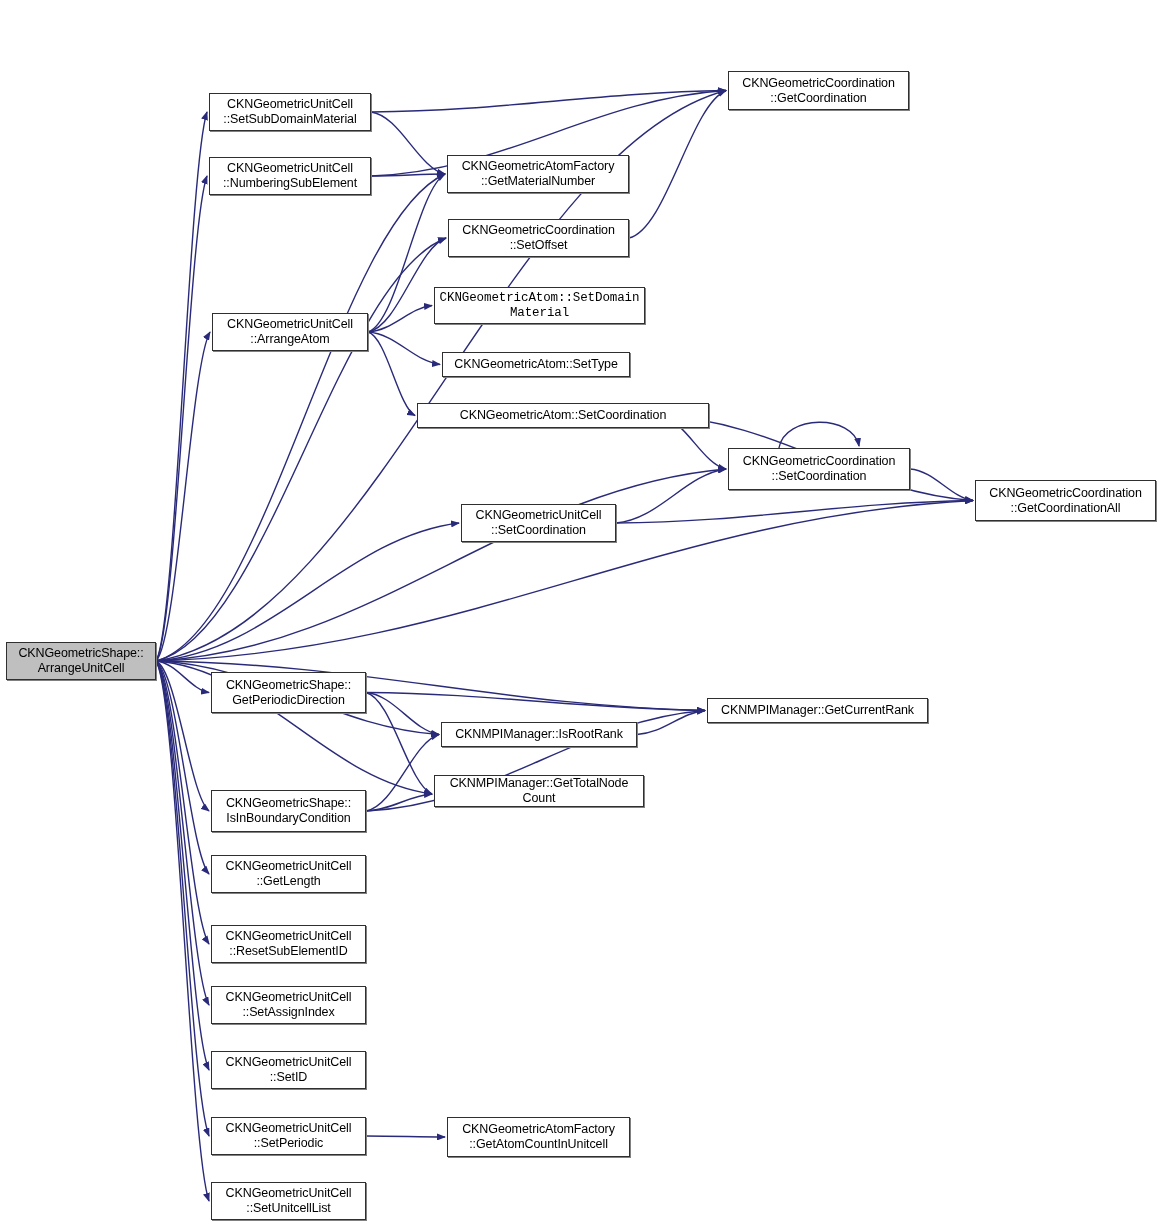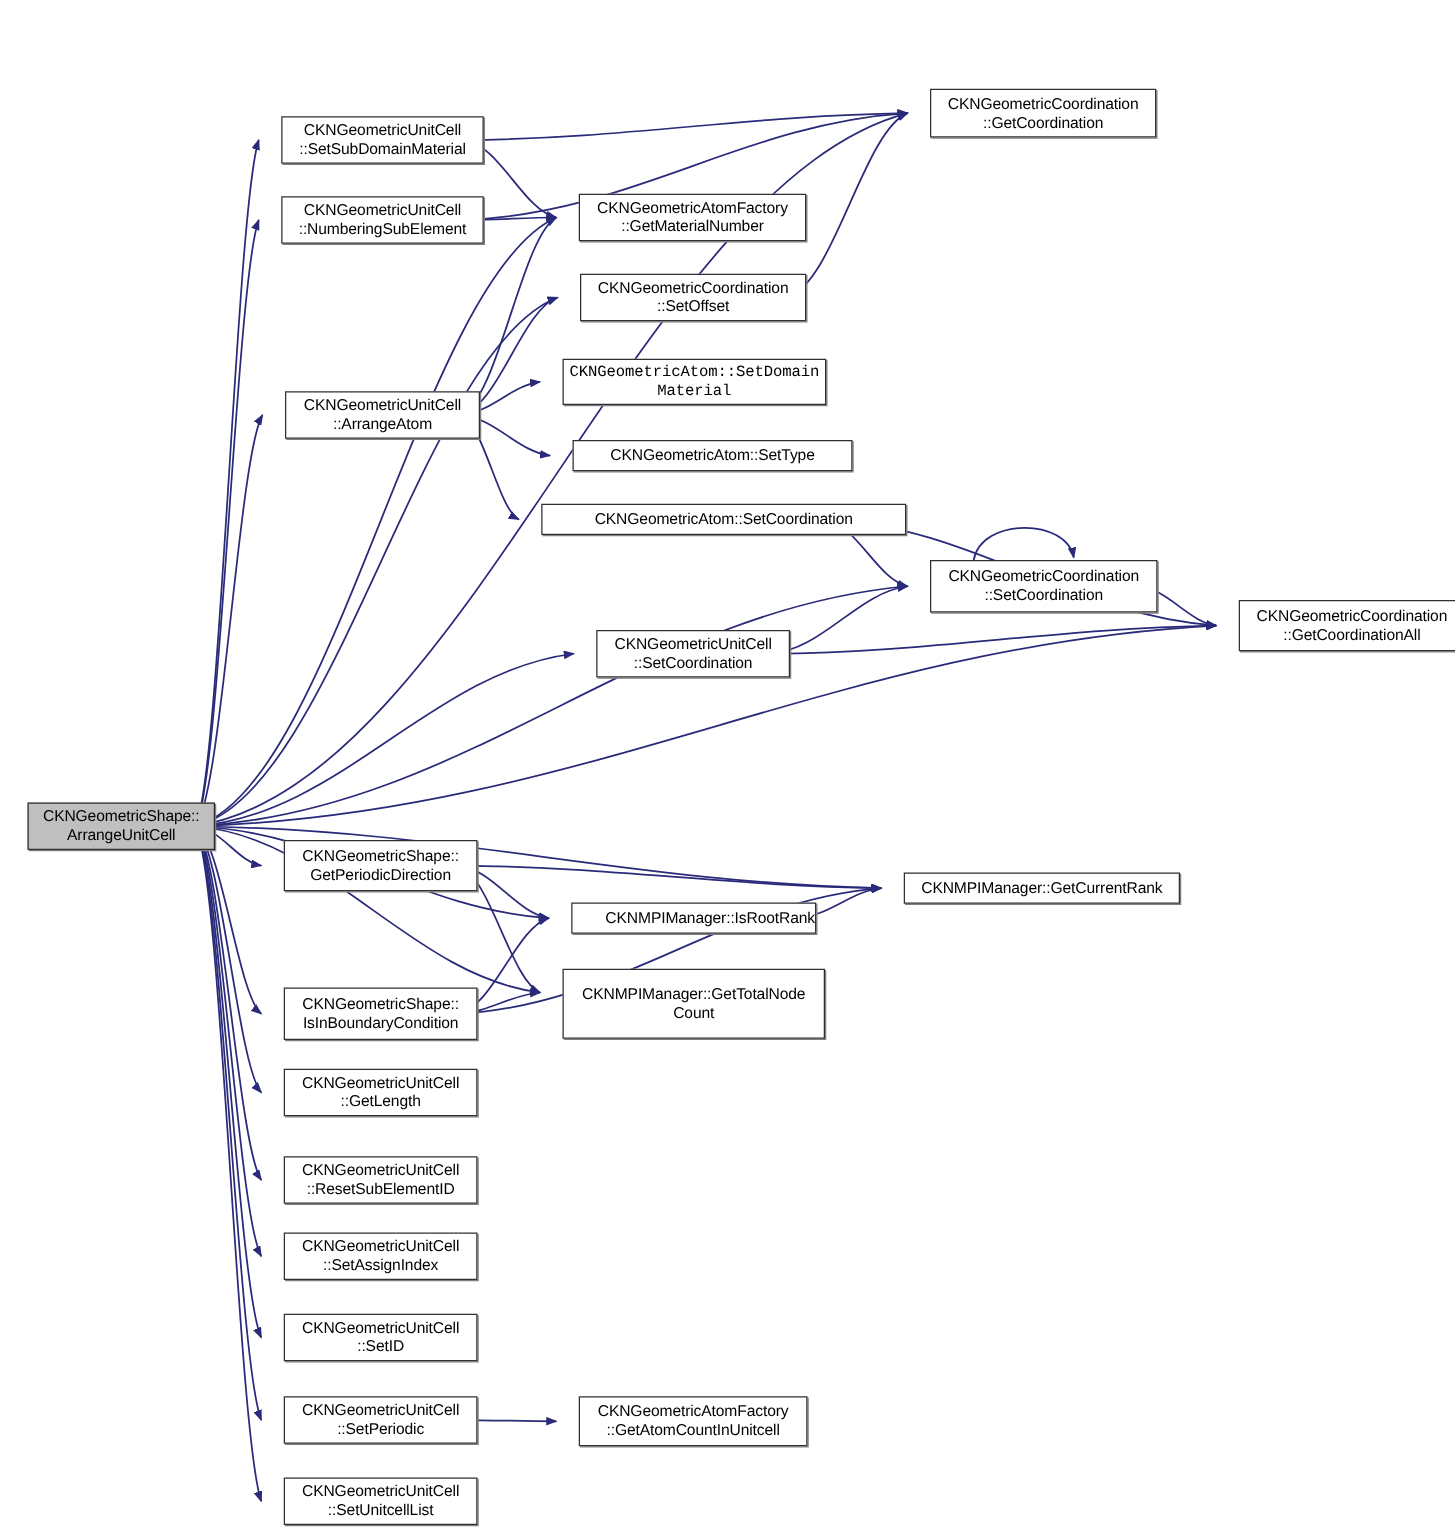--- a/index.html
+++ b/index.html
@@ -31,21 +31,20 @@
     color: #000000;
     font-size: 12.5px;
     line-height: 15px;
     text-align: center;
     display: flex;
     align-items: center;
     justify-content: center;
     white-space: pre-line;
     box-shadow: 1px 1px 0 0 #808080;
     letter-spacing: -0.1px;
-    margin-left: 16px;
   }
   .node.root {
     background: #bfbfbf;
     border: 1px solid #2f2f2f;
   }
   .node span { display: block; width: 100%; }
 </style>
 </head>
 <body>
 
@@ -111,37 +110,37 @@
       <div class="node" style="left: 209px; top: 157px; width: 162px; height: 38px;"><span>CKNGeometricUnitCell
 ::NumberingSubElement</span></div>
       <div class="node" style="left: 212px; top: 313px; width: 156px; height: 38px;"><span>CKNGeometricUnitCell
 ::ArrangeAtom</span></div>
       <div class="node" style="left: 447px; top: 155px; width: 182px; height: 38px;"><span>CKNGeometricAtomFactory
 ::GetMaterialNumber</span></div>
       <div class="node" style="left: 448px; top: 219px; width: 181px; height: 38px;"><span>CKNGeometricCoordination
 ::SetOffset</span></div>
       <div class="node" style="left: 434px; top: 287px; width: 211px; height: 37px; font-family: Liberation Mono, monospace;"><span>CKNGeometricAtom::SetDomain
 Material</span></div>
-      <div class="node" style="left: 442px; top: 352px; width: 224px; height: 25px;"><span>CKNGeometricAtom::SetType</span></div>
+      <div class="node" style="left: 442px; top: 352px; width: 188px; height: 25px;"><span>CKNGeometricAtom::SetType</span></div>
       <div class="node" style="left: 417px; top: 403px; width: 292px; height: 25px;"><span>CKNGeometricAtom::SetCoordination</span></div>
       <div class="node" style="left: 728px; top: 71px; width: 181px; height: 39px;"><span>CKNGeometricCoordination
 ::GetCoordination</span></div>
       <div class="node" style="left: 728px; top: 448px; width: 182px; height: 42px;"><span>CKNGeometricCoordination
 ::SetCoordination</span></div>
       <div class="node" style="left: 461px; top: 504px; width: 155px; height: 38px;"><span>CKNGeometricUnitCell
 ::SetCoordination</span></div>
       <div class="node" style="left: 975px; top: 480px; width: 181px; height: 41px;"><span>CKNGeometricCoordination
 ::GetCoordinationAll</span></div>
       <div class="node" style="left: 211px; top: 672px; width: 155px; height: 41px;"><span>CKNGeometricShape::
 GetPeriodicDirection</span></div>
       <div class="node" style="left: 211px; top: 790px; width: 155px; height: 42px;"><span>CKNGeometricShape::
 IsInBoundaryCondition</span></div>
       <div class="node" style="left: 707px; top: 698px; width: 221px; height: 25px; text-align: center;"><span>CKNMPIManager::GetCurrentRank</span></div>
-      <div class="node" style="left: 441px; top: 722px; width: 196px; height: 25px; text-align: right;"><span>CKNMPIManager::IsRootRank</span></div>
-      <div class="node" style="left: 434px; top: 775px; width: 210px; height: 56px; justify-content: center;"><span>CKNMPIManager::GetTotalNode
+      <div class="node" style="left: 441px; top: 722px; width: 196px; height: 25px;"><span>CKNMPIManager::IsRootRank</span></div>
+      <div class="node" style="left: 434px; top: 775px; width: 210px; height: 32px; justify-content: center;"><span>CKNMPIManager::GetTotalNode
 Count</span></div>
       <div class="node" style="left: 211px; top: 855px; width: 155px; height: 38px;"><span>CKNGeometricUnitCell
 ::GetLength</span></div>
       <div class="node" style="left: 211px; top: 925px; width: 155px; height: 38px;"><span>CKNGeometricUnitCell
 ::ResetSubElementID</span></div>
       <div class="node" style="left: 211px; top: 986px; width: 155px; height: 38px;"><span>CKNGeometricUnitCell
 ::SetAssignIndex</span></div>
       <div class="node" style="left: 211px; top: 1051px; width: 155px; height: 38px;"><span>CKNGeometricUnitCell
 ::SetID</span></div>
       <div class="node" style="left: 211px; top: 1117px; width: 155px; height: 38px;"><span>CKNGeometricUnitCell

